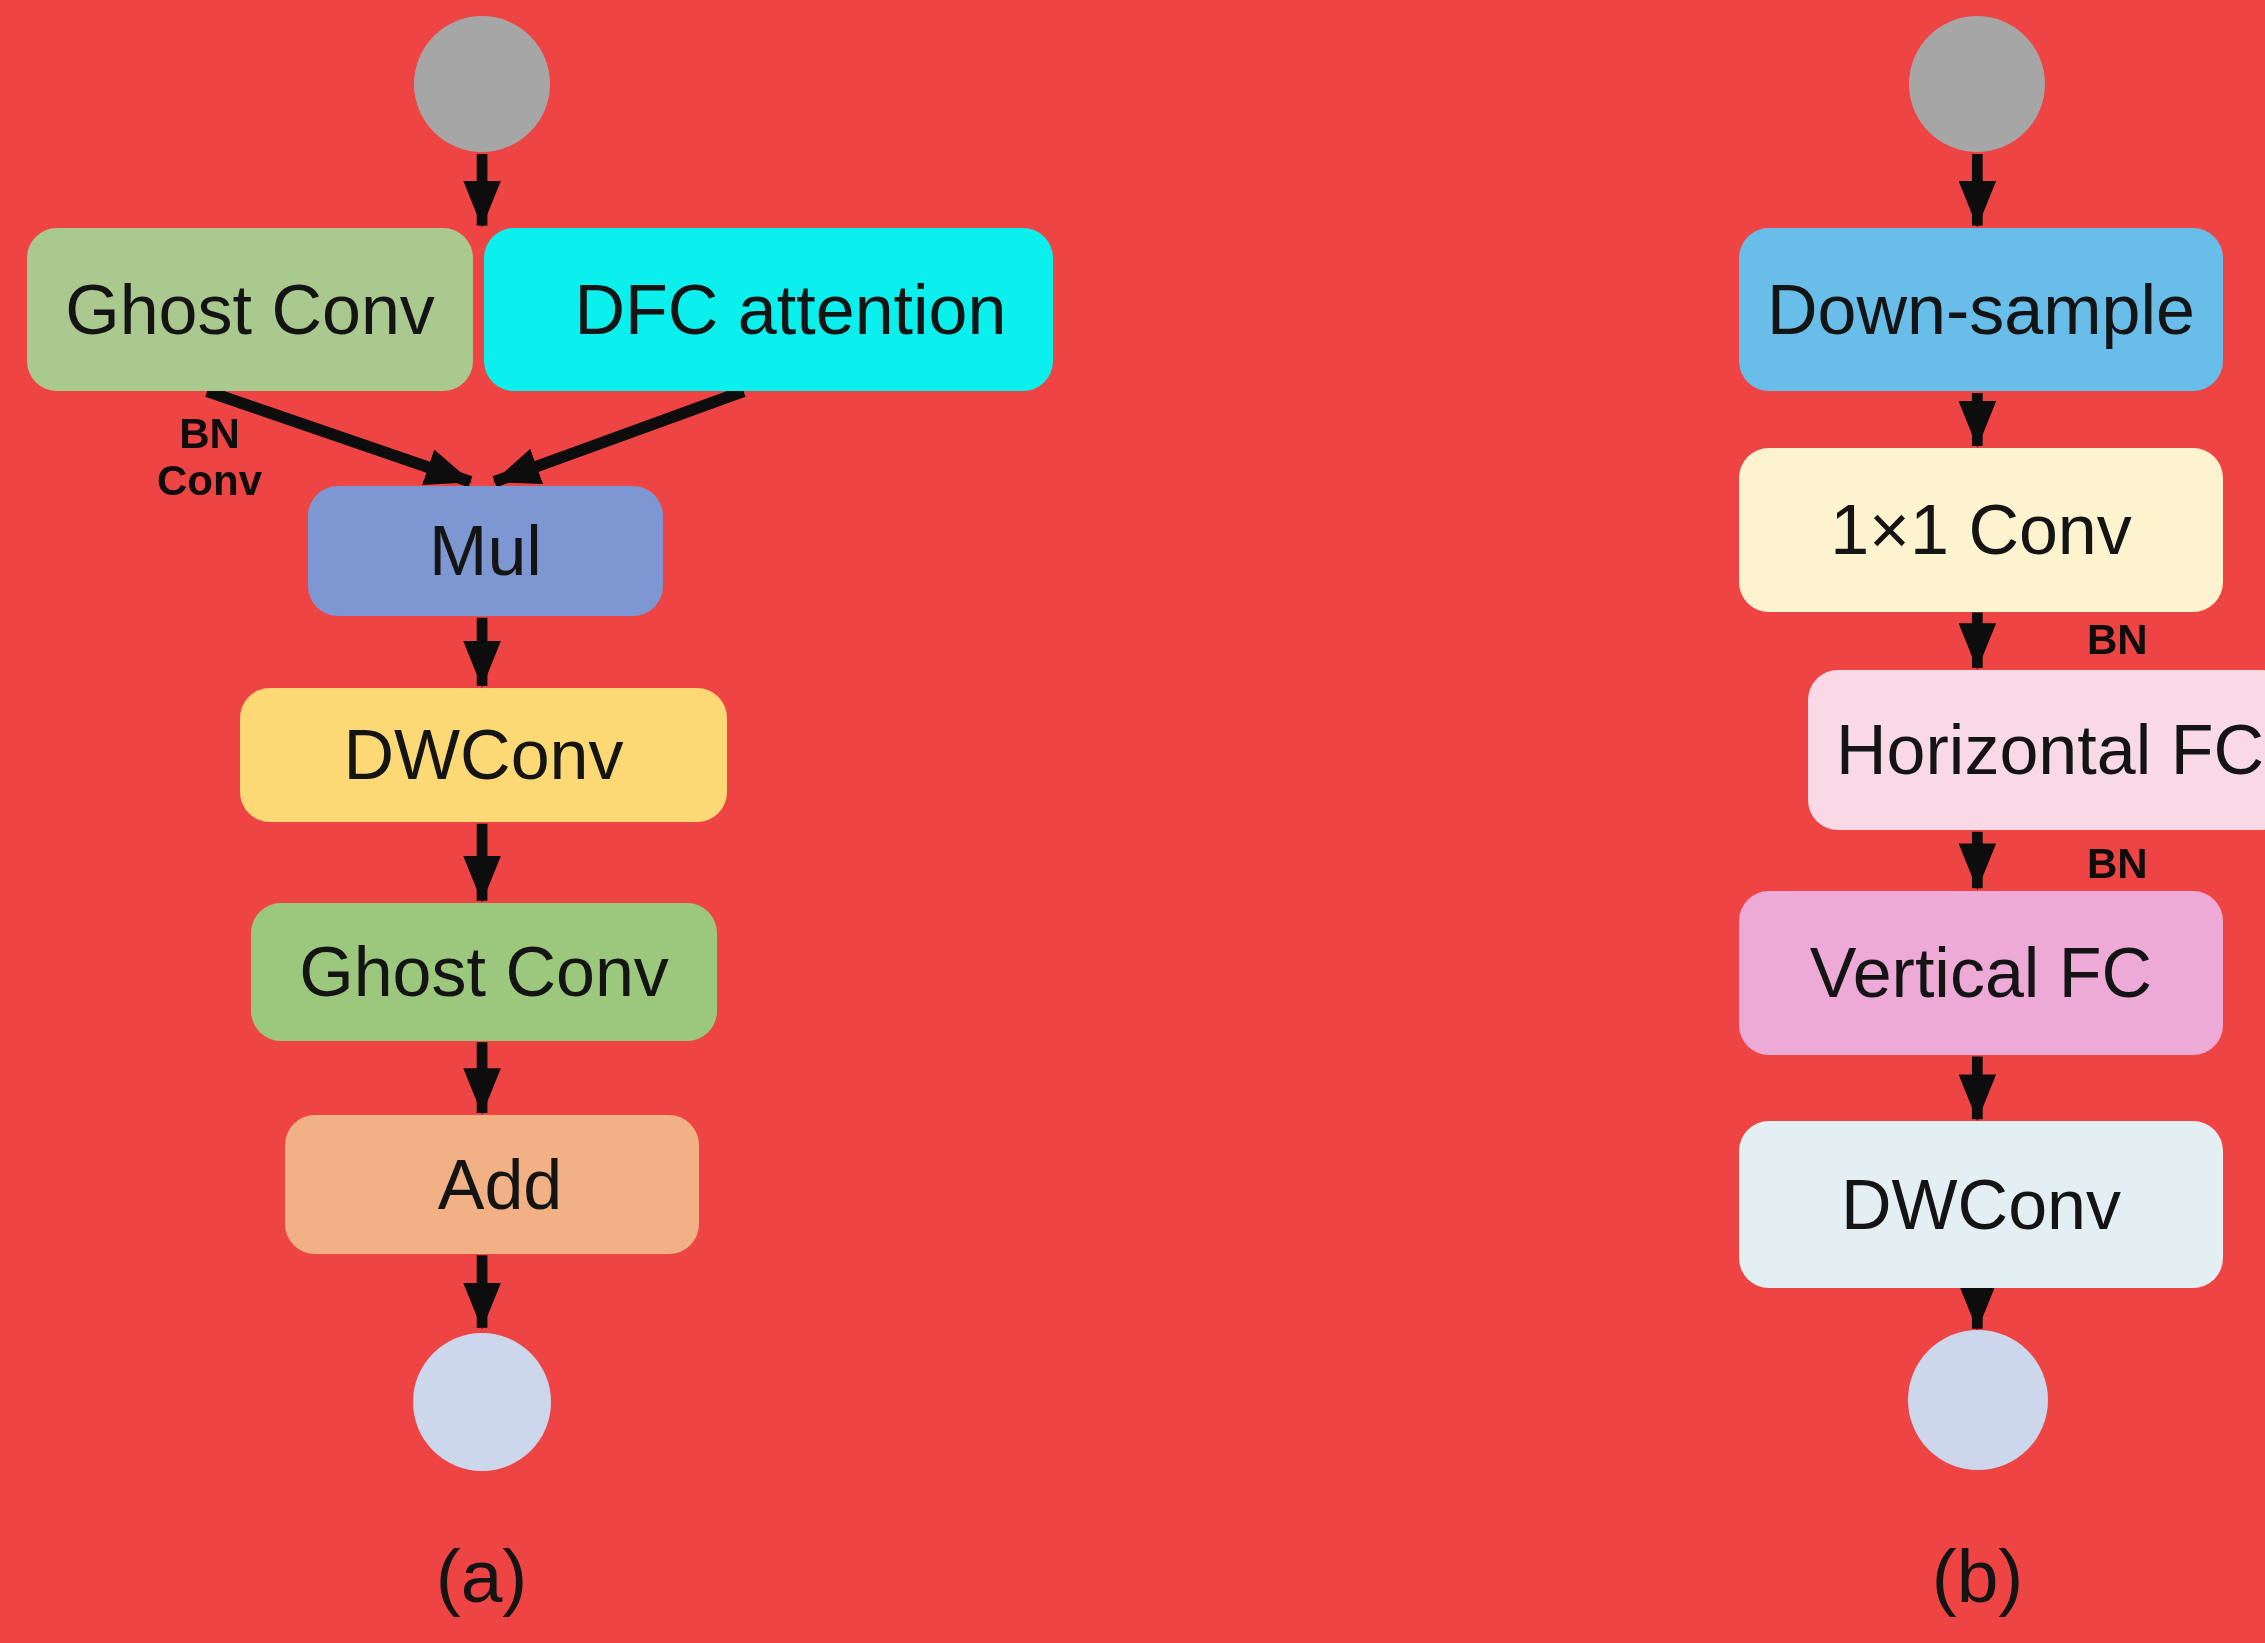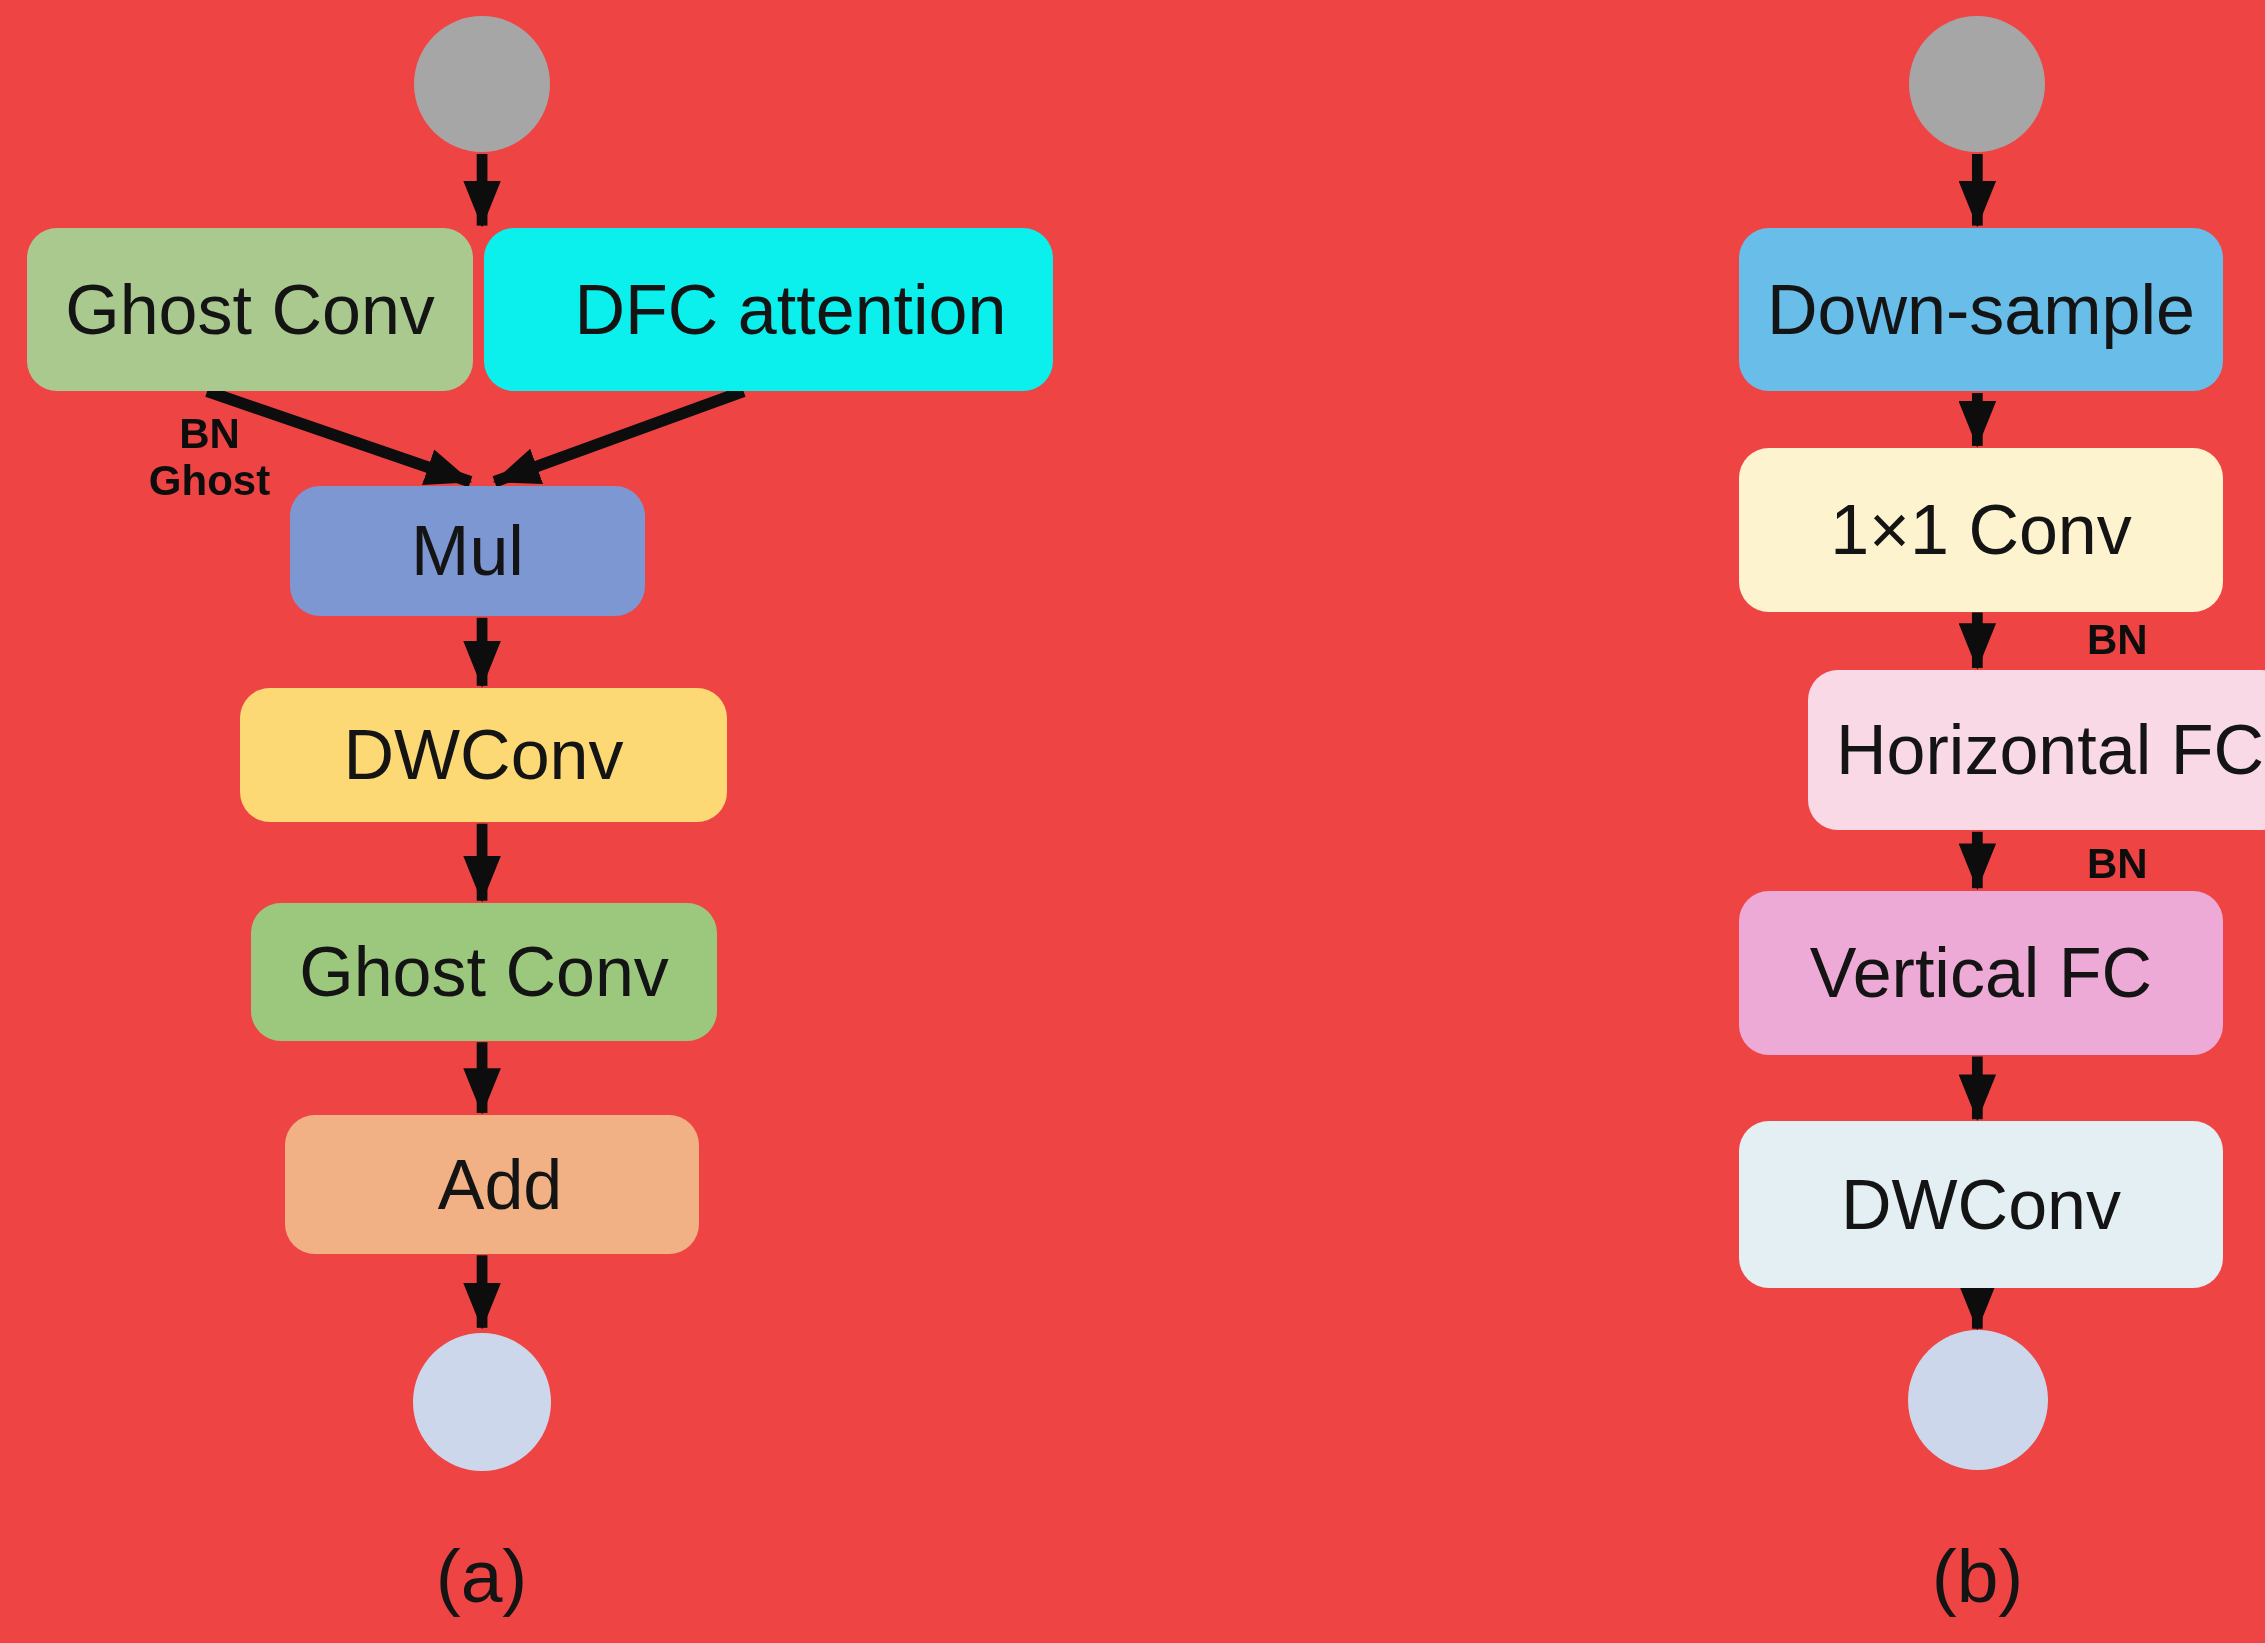--- a/index.html
+++ b/index.html
@@ -80,24 +80,24 @@
   </svg>
 
   <div class="circle" style="left: 414px; top: 16px; width: 136px; height: 136px; background-color: rgb(166, 166, 166);"></div>
 
   <div class="node-box" style="left: 27px; top: 228px; width: 446px; height: 163px; background-color: rgb(169, 201, 143);">Ghost Conv</div>
 
   <div class="node-box" style="left: 484px; top: 228px; width: 525px; height: 163px; background-color: rgb(11, 240, 236); padding-left: 44px;">DFC attention</div>
 
   <div class="annotation bn-relu" style="left:120px;top:410px;">
     <div>BN</div>
-    <div>Ghost</div>
+    <div>Conv</div>
   </div>
 
-  <div class="node-box" style="left: 290px; top: 486px; width: 355px; height: 130px; background-color: rgb(125, 151, 211);">Mul</div>
+  <div class="node-box" style="left: 308px; top: 486px; width: 355px; height: 130px; background-color: rgb(125, 151, 211);">Mul</div>
 
   <div class="node-box" style="left: 240px; top: 688px; width: 487px; height: 134px; background-color: rgb(252, 217, 116);">DWConv</div>
 
   <div class="node-box" style="left: 251px; top: 903px; width: 466px; height: 138px; background-color: rgb(156, 200, 126);">Ghost Conv</div>
 
   <div class="node-box" style="left: 285px; top: 1115px; width: 398px; height: 139px; background-color: rgb(241, 177, 132); padding-left: 16px;">Add</div>
 
   <div class="circle" style="left: 413px; top: 1333px; width: 138px; height: 138px; background-color: rgb(204, 215, 236);"></div>
 
   <div class="caption" style="left:347px;top:1533px;">(a)</div>

